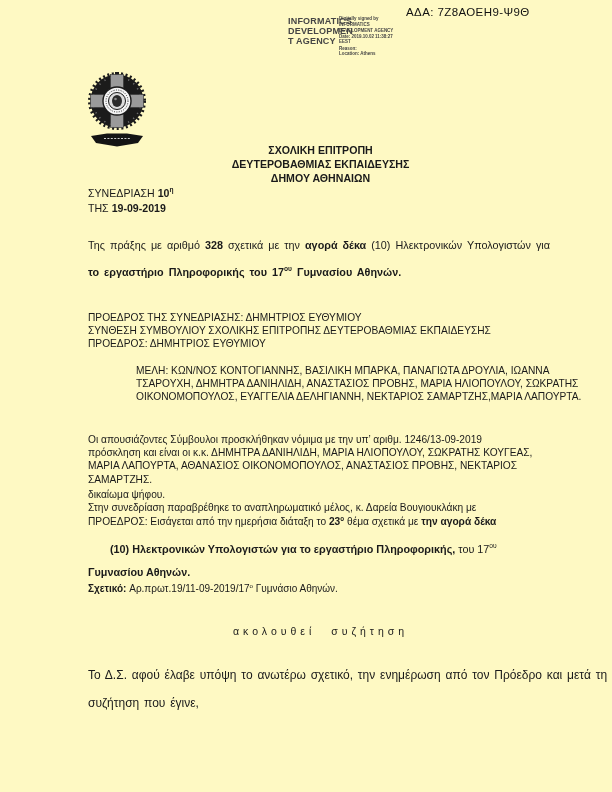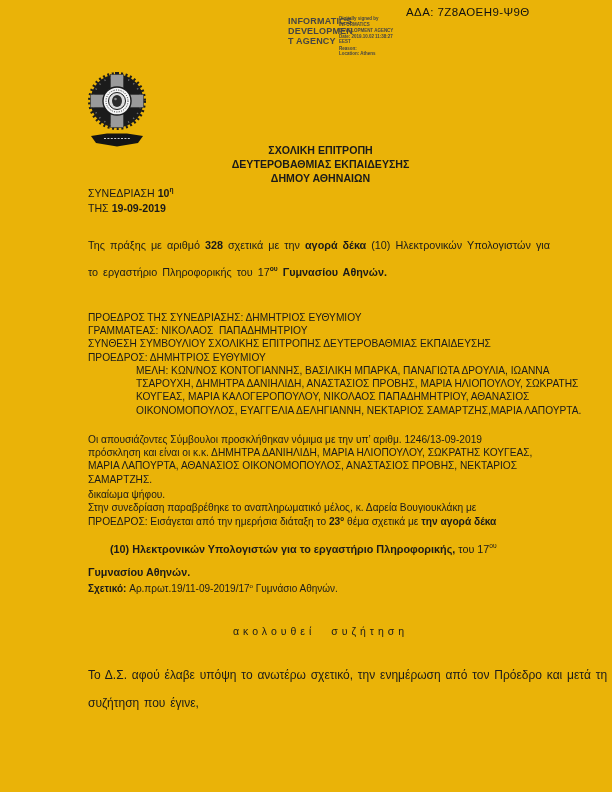--- a/index.html
+++ b/index.html
@@ -1,17 +1,17 @@
 <!DOCTYPE html>
 <html><head>
 <meta charset="utf-8">
 <style>
   html,body{margin:0;padding:0;background:#e8e8e8;}
   .page{
-    position:relative;width:612px;height:792px;margin:0 auto;background:#eab308;
+    position:relative;width:612px;height:792px;margin:0 auto;background:#fef9c3;
     font-family:"Liberation Sans","DejaVu Sans",sans-serif;color:#1a1a1a;overflow:hidden;
   }
   .abs{position:absolute;}
   .pre{white-space:pre;}
   sup{font-size:62%;line-height:0;}
 
   .ada{left:406px;top:6px;font-size:11.5px;letter-spacing:.4px;color:#111;}
   .sig-agency{left:288px;top:16px;font-size:9px;font-weight:700;line-height:10px;color:#454545;letter-spacing:.2px;}
   .sig-details{left:339px;top:16px;width:125px;font-size:8px;line-height:10.5px;font-weight:700;color:#454545;transform:scale(.56);transform-origin:0 0;}
   .emblem{left:85px;top:72px;}
@@ -76,34 +76,32 @@
   </div>
 
   <div class="abs session">
     <div class="pre"><span>ΣΥΝΕΔΡΙΑΣΗ </span><span style="font-weight: 700;">10</span><sup style="font-weight: 700;">η</sup></div>
     <div class="pre"><span>ΤΗΣ </span><span style="font-weight: 700;">19-09-2019</span></div>
   </div>
 
 
   <div class="abs intro">
     <div class="pre"><span>Της πράξης με αριθμό </span><span style="font-weight: 700;">328</span><span> σχετικά με την </span><span style="font-weight: 700;">αγορά δέκα</span><span> (10) Ηλεκτρονικών Υπολογιστών για</span></div>
-    <div class="pre"><span style="font-weight: 400; margin-top: 33px;">το εργαστήριο Πληροφορικής του 17</span><sup style="font-weight: 700;">ου</sup><span style="font-weight: 700;"> Γυμνασίου Αθηνών.</span></div>
+    <div class="pre"><span style="font-weight: 700; margin-top: 33px;">το εργαστήριο Πληροφορικής του 17</span><sup style="font-weight: 700;">ου</sup><span style="font-weight: 700;"> Γυμνασίου Αθηνών.</span></div>
   </div>
 
   <div class="abs officials">
     <div class="pre">ΠΡΟΕΔΡΟΣ ΤΗΣ ΣΥΝΕΔΡΙΑΣΗΣ: ΔΗΜΗΤΡΙΟΣ ΕΥΘΥΜΙΟΥ</div>
-    <div class="pre">ΓΡΑΜΜΑΤΕΑΣ: ΝΙΚΟΛΑΟΣ  ΠΑΠΑΔΗΜΗΤΡΙΟΥ</div>
     <div class="pre">ΣΥΝΘΕΣΗ ΣΥΜΒΟΥΛΙΟΥ ΣΧΟΛΙΚΗΣ ΕΠΙΤΡΟΠΗΣ ΔΕΥΤΕΡΟΒΑΘΜΙΑΣ ΕΚΠΑΙΔΕΥΣΗΣ</div>
     <div class="pre">ΠΡΟΕΔΡΟΣ: ΔΗΜΗΤΡΙΟΣ ΕΥΘΥΜΙΟΥ</div>
   </div>
 
   <div class="abs members">
     <div class="pre">ΜΕΛΗ: ΚΩΝ/ΝΟΣ ΚΟΝΤΟΓΙΑΝΝΗΣ, ΒΑΣΙΛΙΚΗ ΜΠΑΡΚΑ, ΠΑΝΑΓΙΩΤΑ ΔΡΟΥΛΙΑ, ΙΩΑΝΝΑ</div>
     <div class="pre">ΤΣΑΡΟΥΧΗ, ΔΗΜΗΤΡΑ ΔΑΝΙΗΛΙΔΗ, ΑΝΑΣΤΑΣΙΟΣ ΠΡΟΒΗΣ, ΜΑΡΙΑ ΗΛΙΟΠΟΥΛΟΥ, ΣΩΚΡΑΤΗΣ</div>
-    <div class="pre">ΚΟΥΓΕΑΣ, ΜΑΡΙΑ ΚΑΛΟΓΕΡΟΠΟΥΛΟΥ, ΝΙΚΟΛΑΟΣ ΠΑΠΑΔΗΜΗΤΡΙΟΥ, ΑΘΑΝΑΣΙΟΣ</div>
     <div class="pre">ΟΙΚΟΝΟΜΟΠΟΥΛΟΣ, ΕΥΑΓΓΕΛΙΑ ΔΕΛΗΓΙΑΝΝΗ, ΝΕΚΤΑΡΙΟΣ ΣΑΜΑΡΤΖΗΣ,ΜΑΡΙΑ ΛΑΠΟΥΡΤΑ.</div>
   </div>
 
   <div class="abs absent">
     <div class="pre">Οι απουσιάζοντες Σύμβουλοι προσκλήθηκαν νόμιμα με την υπ’ αριθμ. 1246/13-09-2019</div>
     <div class="pre">πρόσκληση και είναι οι κ.κ. ΔΗΜΗΤΡΑ ΔΑΝΙΗΛΙΔΗ, ΜΑΡΙΑ ΗΛΙΟΠΟΥΛΟΥ, ΣΩΚΡΑΤΗΣ ΚΟΥΓΕΑΣ,</div>
     <div class="pre">ΜΑΡΙΑ ΛΑΠΟΥΡΤΑ, ΑΘΑΝΑΣΙΟΣ ΟΙΚΟΝΟΜΟΠΟΥΛΟΣ, ΑΝΑΣΤΑΣΙΟΣ ΠΡΟΒΗΣ, ΝΕΚΤΑΡΙΟΣ</div>
     <div class="pre">ΣΑΜΑΡΤΖΗΣ.</div>
   </div>
 

